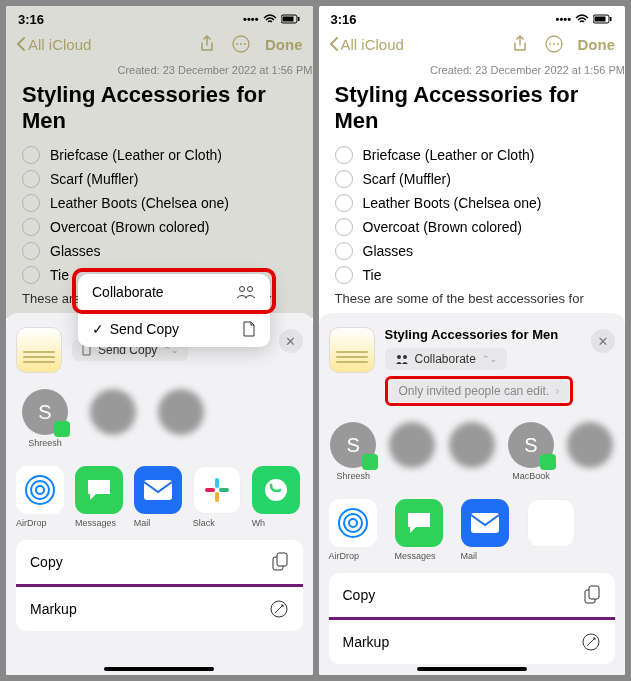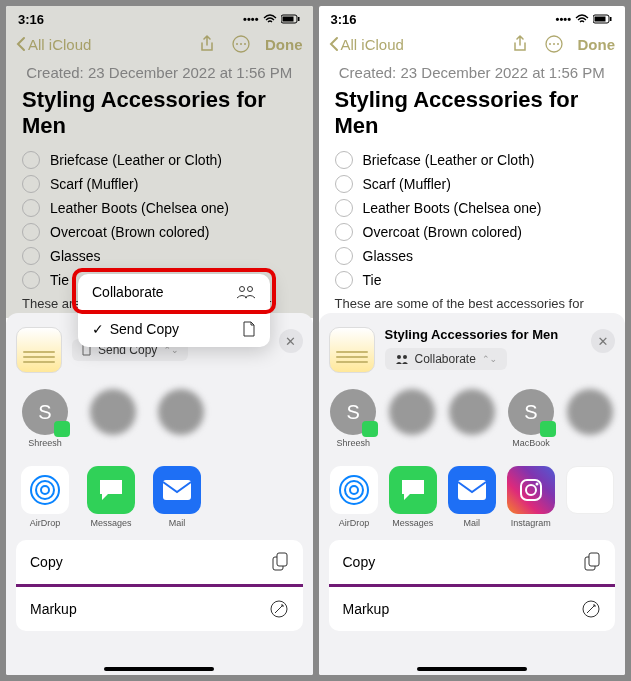--- a/index.html
+++ b/index.html
@@ -5,21 +5,21 @@
   * { box-sizing: border-box; margin: 0; padding: 0; font-family: -apple-system, Helvetica, Arial, sans-serif; }
   body { background: #888; display: flex; gap: 6px; padding: 6px; width: 631px; height: 681px; }
   .phone { width: 308px; height: 669px; background: #fff; border-radius: 2px; overflow: hidden; position: relative; display: flex; flex-direction: column; }
   .status-bar { display: flex; justify-content: space-between; align-items: center; padding: 4px 12px 0 12px; height: 22px; font-size: 13px; font-weight: 600; }
   .status-right { display: flex; gap: 4px; align-items: center; font-size: 11px; }
   .nav-bar { display: flex; justify-content: space-between; align-items: center; padding: 6px 10px; }
   .nav-left { display: flex; align-items: center; color: #b0a96f; font-size: 15px; }
   .nav-right { display: flex; align-items: center; gap: 14px; color: #b0a96f; }
   .nav-right .done { font-weight: 600; font-size: 15px; }
   .icon-btn { width: 20px; height: 20px; display: inline-flex; align-items: center; justify-content: center; }
-  .created { text-align: center; color: #888; font-size: 15px; padding: 4px 16px; }
+  .created { text-align: right; color: #888; font-size: 11px; padding: 4px 0; }
   .note-title { font-size: 22px; font-weight: 700; padding: 2px 16px 8px 16px; line-height: 1.2; }
   .checklist { padding: 0 16px; }
   .check-item { display: flex; align-items: center; gap: 10px; padding: 3px 0; font-size: 14px; }
   .circle { width: 18px; height: 18px; border: 1.5px solid #bbb; border-radius: 50%; flex-shrink: 0; }
   .note-text { padding: 4px 16px; font-size: 13px; color: #333; }
   .dimmer { position: absolute; inset: 0; background: rgba(0,0,0,0.05); pointer-events: none; }
   
   
   .popover { position: absolute; left: 72px; top: 268px; width: 192px; background: #fff; border-radius: 10px; box-shadow: 0 4px 20px rgba(0,0,0,0.2); z-index: 10; }
   .popover-highlight { position: absolute; left: 66px; top: 262px; width: 204px; height: 46px; border: 4px solid #e30000; border-radius: 10px; z-index: 11; pointer-events: none; }
@@ -43,21 +43,21 @@
   .contacts-row { display: flex; gap: 10px; padding: 8px 10px; overflow: hidden; }
   .contact { display: flex; flex-direction: column; align-items: center; width: 58px; font-size: 9px; text-align: center; color: #555; }
   .avatar { width: 46px; height: 46px; border-radius: 50%; background: #999; display: flex; align-items: center; justify-content: center; color: #fff; font-size: 20px; margin-bottom: 3px; position: relative; }
   .avatar.blur { filter: blur(3px); }
   .avatar .badge { position: absolute; bottom: -2px; right: -2px; width: 16px; height: 16px; border-radius: 4px; }
   .badge-green { background: #30d158; }
   .badge-blue { background: #0a84ff; }
   .avatar-mac { background: #333; }
   
   .apps-row { display: flex; gap: 8px; padding: 10px 10px 8px 10px; overflow: hidden; }
-  .app { display: flex; flex-direction: column; align-items: center; width: 58px; font-size: 9px; text-align: center; color: #555; }
+  .app { display: flex; flex-direction: column; align-items: flex-start; width: 58px; font-size: 9px; text-align: center; color: #555; }
   .app-sq { width: 48px; height: 48px; border-radius: 11px; display: flex; align-items: center; justify-content: center; margin-bottom: 4px; }
   .airdrop { background: #fff; }
   .messages { background: #30d158; }
   .mail { background: #1e6ff5; }
   .slack { background: #fff; border: 1px solid #eee; }
   .whatsapp { background: #25d366; }
   .instagram { background: linear-gradient(45deg,#f58529,#dd2a7b,#8134af,#515bd4); }
   
   .actions { background: #fff; margin: 4px 10px 0 10px; border-radius: 10px; }
   .action-item { display: flex; justify-content: space-between; align-items: center; padding: 12px 14px; font-size: 14px; border-bottom: 3px solid #701a75; }
@@ -217,20 +217,40 @@
         </div>
       <div class="app">
           <div class="app-sq mail">
             <svg width="32" height="24" viewBox="0 0 32 24">
               <rect x="2" y="2" width="28" height="20" rx="3" fill="#fff"></rect>
               <path d="M2 4 L16 14 L30 4" stroke="#1e6ff5" fill="none" stroke-width="2"></path>
             </svg>
           </div>
           <span>Mail</span>
         </div>
+      <div class="app">
+          <div class="app-sq slack">
+            <svg width="28" height="28" viewBox="0 0 28 28">
+              <rect x="12" y="2" width="4" height="10" rx="2" fill="#36c5f0"></rect>
+              <rect x="16" y="12" width="10" height="4" rx="2" fill="#2eb67d"></rect>
+              <rect x="12" y="16" width="4" height="10" rx="2" fill="#ecb22e"></rect>
+              <rect x="2" y="12" width="10" height="4" rx="2" fill="#e01e5a"></rect>
+            </svg>
+          </div>
+          <span>Slack</span>
+        </div>
+      <div class="app">
+          <div class="app-sq whatsapp">
+            <svg width="28" height="28" viewBox="0 0 28 28">
+              <circle cx="14" cy="14" r="11" fill="#fff"></circle>
+              <path d="M9 9 q0 6 6 6 q2 0 3 -1" stroke="#25d366" fill="none" stroke-width="2.5" stroke-linecap="round"></path>
+            </svg>
+          </div>
+          <span>Wh</span>
+        </div>
     </div>
 
     <div class="actions">
       <div class="action-item">
           <span>Copy</span>
           <svg width="18" height="20" viewBox="0 0 18 20">
             <rect x="2" y="5" width="10" height="13" rx="2" stroke="#333" fill="none"></rect>
             <rect x="6" y="1" width="10" height="13" rx="2" stroke="#333" fill="#fff"></rect>
           </svg>
         </div>
@@ -324,20 +344,26 @@
         <div class="sheet-title">Styling Accessories for Men</div>
         <div class="pill">
           <svg width="14" height="10" viewBox="0 0 14 10">
               <circle cx="4" cy="3" r="2" fill="#333"></circle>
               <circle cx="10" cy="3" r="2" fill="#333"></circle>
               <path d="M1 10 Q4 6 7 10 M7 10 Q10 6 13 10" fill="#333"></path>
             </svg>
           <span>Collaborate</span>
           <span class="chev">⌃⌄</span>
         </div>
+        <div class="highlight-pill">
+          <div class="pill" style="color:#888">
+            <span>Only invited people can edit.</span>
+            <span style="color:#bbb">›</span>
+          </div>
+        </div>
       </div>
       <div class="close-x">✕</div>
     </div>
 
     <div class="contacts-row">
       <div class="contact">
           <div class="avatar">
             <span>S</span>
             <div class="badge badge-green"></div>
           </div>
@@ -384,30 +410,20 @@
           <span>Messages</span>
         </div>
       <div class="app">
           <div class="app-sq mail">
             <svg width="32" height="24" viewBox="0 0 32 24">
               <rect x="2" y="2" width="28" height="20" rx="3" fill="#fff"></rect>
               <path d="M2 4 L16 14 L30 4" stroke="#1e6ff5" fill="none" stroke-width="2"></path>
             </svg>
           </div>
           <span>Mail</span>
-        </div>
-      <div class="app">
-          <div class="app-sq instagram">
-            <svg width="28" height="28" viewBox="0 0 28 28">
-              <rect x="4" y="4" width="20" height="20" rx="6" stroke="#fff" fill="none" stroke-width="2"></rect>
-              <circle cx="14" cy="14" r="5" stroke="#fff" fill="none" stroke-width="2"></circle>
-              <circle cx="20" cy="8" r="1.5" fill="#fff"></circle>
-            </svg>
-          </div>
-          <span>Instagram</span>
         </div>
       <div class="app">
           <div class="app-sq" style="background:#fff;border:1px solid #eee"></div>
         </div>
     </div>
 
     <div class="actions">
       <div class="action-item">
           <span>Copy</span>
           <svg width="18" height="20" viewBox="0 0 18 20">

